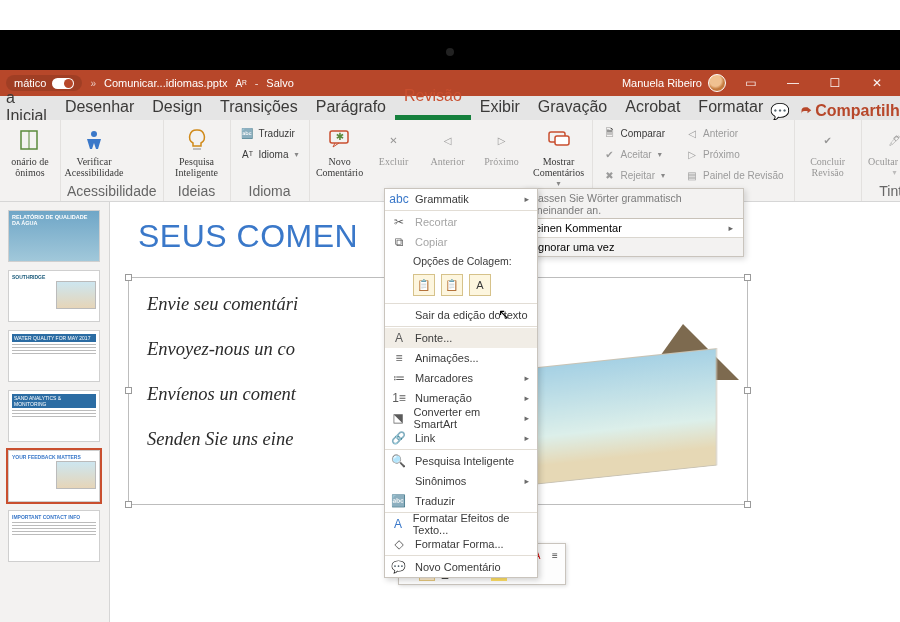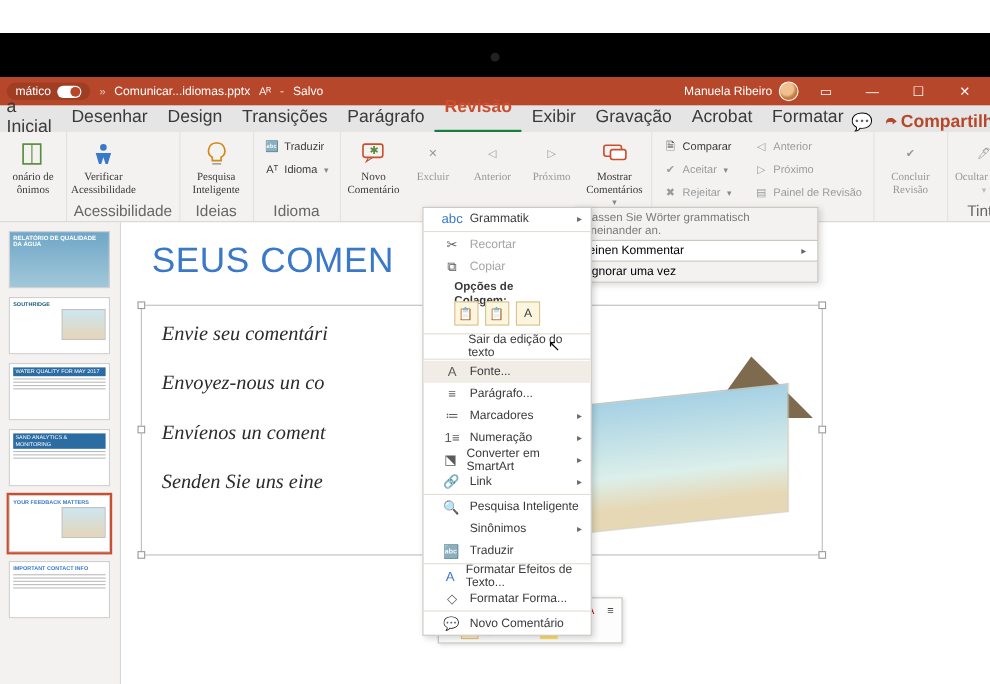--- a/index.html
+++ b/index.html
@@ -24,21 +24,21 @@
 .searchbox svg { width:11px; height:11px; fill:#f5d6cd; }
 .titlebar .spacer { flex:1; }
 .titlebar .user { display:flex; align-items:center; gap:6px; }
 .avatar { width:18px; height:18px; border-radius:50%; background: radial-gradient(circle at 40% 35%, #f0c090 40%, #c57b3f 60%); border:1px solid #fff; }
 .win-btn { width:34px; text-align:center; font-size:12px; opacity:.95; }
 
 
 .tabbar { height: 24px; background:#e5e5e5; display:flex; align-items:flex-end; font-size:16px; color:#3b3a39; padding:0 0; }
 .tabbar .tab { padding: 0 9px 3px 9px; height:100%; display:flex; align-items:center; cursor:pointer; }
 .tabbar .tab.first { padding-left:6px; }
-.tabbar .tab.active { color:#c94f2f; border-bottom:2px solid #15803d; padding-bottom:19px;font-weight:bold; }
+.tabbar .tab.active { color:#c94f2f; border-bottom:5px solid #15803d; padding-bottom:19px; }
 .tabbar .right { margin-left:auto; display:flex; align-items:center; gap:12px; padding-right:8px; color:#555; }
 .tabbar .share { color:#b7472a; font-weight:600; display:flex; align-items:center; gap:3px; }
 .tabbar .iconbtn { width:16px; height:16px; display:flex; align-items:center; justify-content:center; }
 
 
 .ribbon { height: 82px; background:#f3f2f1; border-bottom:1px solid #d6d6d6; display:flex; font-size:10px; color:#3a3a3a; }
 .grp { border-right:1px solid #e3e1df; display:flex; flex-direction:column; padding:4px 6px 0 6px; }
 .grp-body { flex:1; display:flex; align-items:flex-start; gap:6px; }
 .grp-label { text-align:center; font-size:14px; color:#666; padding:2px 0 2px 0; }
 .bigbtn { width:54px; display:flex; flex-direction:column; align-items:center; gap:2px; padding-top:2px; text-align:center; line-height:1.1; cursor:pointer; }
@@ -74,26 +74,26 @@
 .rot { position:absolute; top:-22px; left:50%; width:10px; height:10px; border:1px solid #888; border-radius:50%; margin-left:-5px; background:#fff; }
 .rot::after{content:"";position:absolute;left:50%;top:9px;width:1px;height:8px;background:#888;}
 .para { font-family: Georgia, "Times New Roman", serif; font-style:italic; font-size:18.5px; color:#2b2b2b; margin:6px 0 24px 0; white-space:nowrap; }
 
 .model { position:absolute; right:-10px; top:40px; width:300px; height:210px; }
 .model .water { position:absolute; left:10px; top:42px; width:250px; height:120px; background:linear-gradient(#a6d1e4,#dcefea 60%, #e6d8b5 85%); border:1px solid #c9c3b4; transform:skewY(-6deg) rotateX(12deg); }
 .model .mtn { position:absolute; right:18px; top:6px; width:0;height:0;border-left:40px solid transparent;border-right:56px solid transparent;border-bottom:56px solid #7d6a4f; }
 
 
 .ctxmenu { position:absolute; left:384px; top:188px; width:154px; background:#fff; border:1px solid #c9c4bd; box-shadow:2px 2px 6px rgba(0,0,0,.18); font-size:11px; color:#3a3a3a; z-index:30; }
-.ctxmenu .row { display:flex; align-items:center; height:20px; padding:0 8px 0 18px; gap:8px; cursor:pointer; position:relative; }
+.ctxmenu .row { display:flex; align-items:center; height:20px; padding:0 8px 0 6px; gap:8px; cursor:pointer; position:relative; }
 .ctxmenu .row:hover, .ctxmenu .row.hov { background:#f1ede6; }
 .ctxmenu .row.disabled { color:#a5a5a5; }
 .ctxmenu .row .ic { width:16px; height:16px; display:flex; align-items:center; justify-content:center; font-size:12px; color:#5b5b5b; }
 .ctxmenu .row .arw { margin-left:auto; font-size:9px; color:#6b6b6b; }
-.ctxmenu .hdr { height:18px; padding:3px 24px 0 28px; font-size:10.5px; color:#3a3a3a; font-weight:700; }
+.ctxmenu .hdr { height:18px; padding:3px 24px 0 28px; font-size:10.5px; color:#3a3a3a; font-weight:400; }
 .ctxmenu .paste-row { display:flex; gap:6px; padding:4px 6px 6px 28px; }
 .ctxmenu .paste-row .pbtn { width:22px; height:22px; border:1px solid #d6c28a; background:#fdf6df; display:flex; align-items:center; justify-content:center; font-size:11px; }
 .ctxmenu hr { border:none; border-top:1px solid #e2ddd5; margin:1px 0; }
 
 
 .gram-panel { position:absolute; left:522px; top:188px; width:222px; background:#f3f2f1; border:1px solid #c9c4bd; box-shadow:2px 2px 6px rgba(0,0,0,.15); z-index:25; font-size:11px; }
 .gram-panel .title { padding:3px 8px; color:#7a7a7a; font-size:10.5px; }
 .gram-panel .opt { padding:3px 10px 3px 12px; cursor:pointer; display:flex; align-items:center; }
 .gram-panel .opt.hov { background:#fff; font-weight:400; border:1px solid #c8c2b9; margin:-1px; }
 .gram-panel .opt .arw { margin-left:auto; font-size:9px; color:#666; }
@@ -460,21 +460,21 @@
       <span class="ic"></span>
       <span>Sair da edição do texto</span>
     </div>
   <hr>
   <div class="row hov">
       <span class="ic">A</span>
       <span>Fonte...</span>
     </div>
   <div class="row">
       <span class="ic">≡</span>
-      <span>Parágrafo...</span>
+      <span>Animações...</span>
     </div>
   <div class="row">
       <span class="ic">≔</span>
       <span>Marcadores</span>
       <span class="arw">▸</span>
     </div>
   <div class="row">
       <span class="ic">1≡</span>
       <span>Numeração</span>
       <span class="arw">▸</span>

